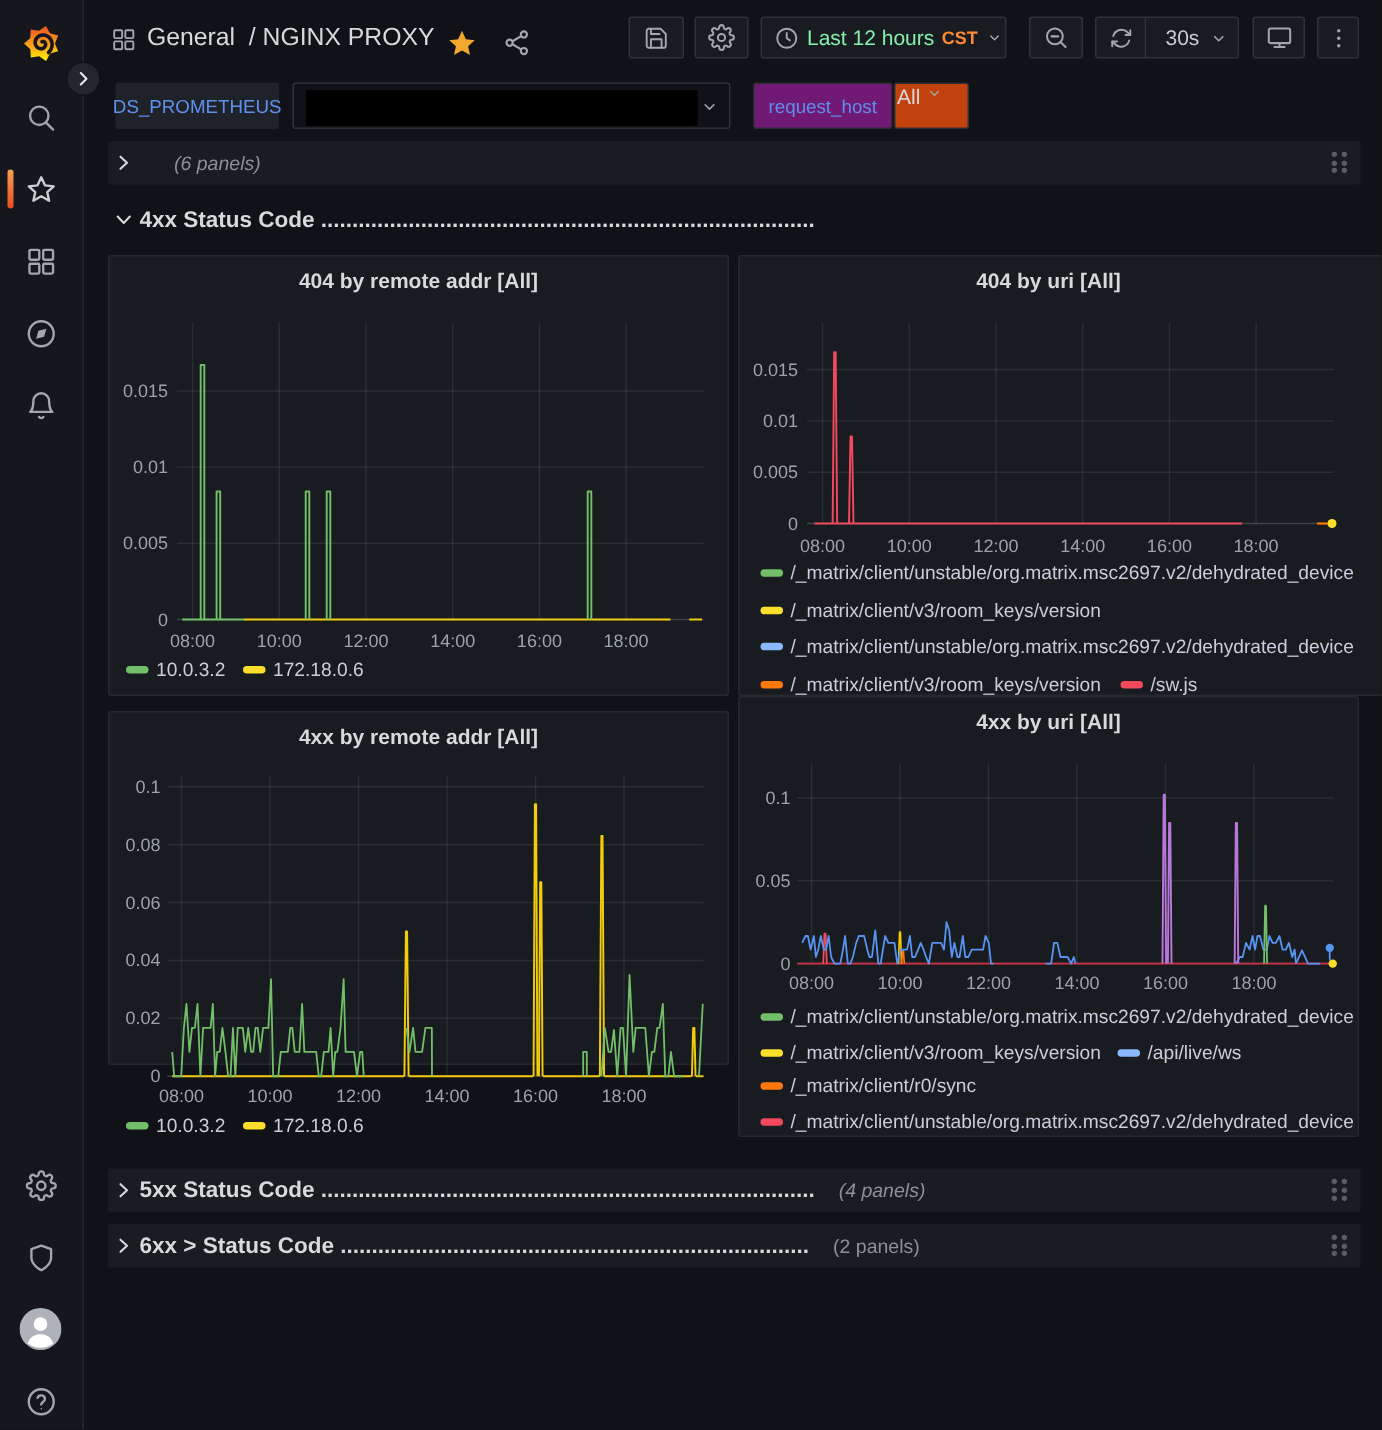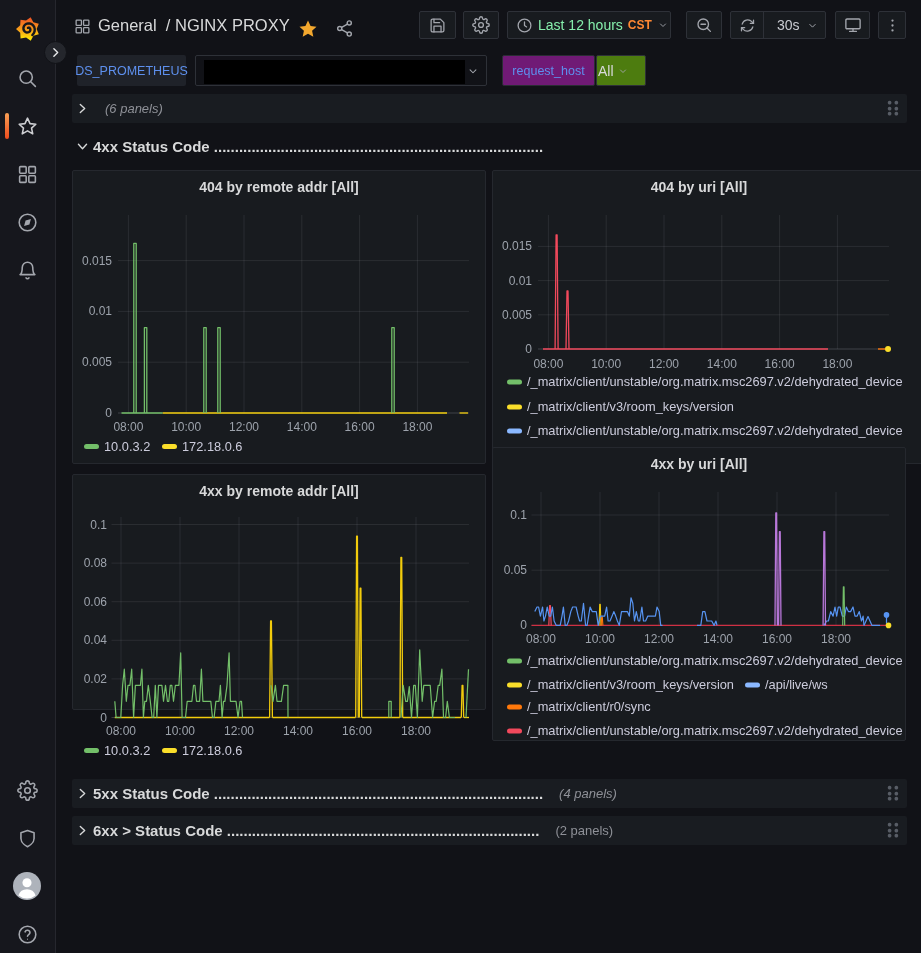--- a/index.html
+++ b/index.html
@@ -144,28 +144,28 @@
     </svg>
   </div>
 <div style="position:absolute;left:77px;top:55px;width:109px;height:31px;background:#1F2229;border-radius:2px;display:flex;align-items:center;justify-content:center;color:#5E90EE;font-size:12.5px;font-weight:500">DS_PROMETHEUS</div>
 <div style="position:absolute;left:195px;top:55px;width:292px;height:31px;background:#111217;border:1px solid #2E3138;border-radius:2px;display:flex;align-items:center">
     <div style="position:absolute;left:8px;top:4px;width:261px;height:24px;background:#000"></div>
     <div style="position:absolute;right:6px;top:8px"><svg width="14" height="14" viewBox="0 0 24 24" fill="none" stroke="#A3A6AD" stroke-width="1.8" stroke-linecap="round" stroke-linejoin="round">
         <polyline points="7 10 12 15 17 10"></polyline>
       </svg></div>
   </div>
 <div style="position:absolute;left:502px;top:55px;width:93px;height:31px;background:#701a75;border:1px solid #2A2D34;border-radius:2px;display:flex;align-items:center;justify-content:center;color:#5E90EE;font-size:12.5px;font-weight:400">request_host</div>
-<div style="position:absolute;left:596px;top:55px;width:50px;height:31px;background:#4d7c0f;border:1px solid #2E3138;border-radius:2px;display:flex;align-items:center;padding-left:1px;color:#D8D9DA;font-size:14px">All&nbsp;<svg width="12" height="12" viewBox="0 0 24 24" fill="none" stroke="#A3A6AD" stroke-width="1.8" stroke-linecap="round" stroke-linejoin="round">
+<div style="position:absolute;left:596px;top:55px;width:50px;height:31px;background:#c2410c;border:1px solid #2E3138;border-radius:2px;display:flex;align-items:flex-start;padding-left:1px;color:#D8D9DA;font-size:14px">All&nbsp;<svg width="12" height="12" viewBox="0 0 24 24" fill="none" stroke="#A3A6AD" stroke-width="1.8" stroke-linecap="round" stroke-linejoin="round">
       <polyline points="7 10 12 15 17 10"></polyline>
     </svg></div>
 <div class="rowhdr" style="top:94px;">
     <svg width="15" height="15" viewBox="0 0 24 24" fill="none" stroke="#D8D9DA" stroke-width="2.2" stroke-linecap="round" stroke-linejoin="round" style="margin:0 3px 0 3px">
       <polyline points="8.5 5.5 15.5 12 8.5 18.5"></polyline>
     </svg>
-    <span style="font-size:13px;font-style:italic;font-weight:400;color:#8E9097;margin-left:12px">(6 panels)</span>
+    <span style="font-size:13px;font-style:italic;font-weight:400;color:#8E9097;margin-left:23px">(6 panels)</span>
     <div class="dotgrip">●●<br>●●<br>●●</div>
   </div>
 <div class="rowhdr" style="top:132px;background:transparent;">
     <svg width="15" height="15" viewBox="0 0 24 24" fill="none" stroke="#D8D9DA" stroke-width="2.2" stroke-linecap="round" stroke-linejoin="round" style="margin:0 3px 0 3px">
       <polyline points="5.5 8.5 12 15.5 18.5 8.5"></polyline>
     </svg>
     <span style="white-space:nowrap;overflow:hidden">4xx Status Code ...............................................................................</span>
   </div>
 <div class="rowhdr" style="top:779px;">
     <svg width="15" height="15" viewBox="0 0 24 24" fill="none" stroke="#D8D9DA" stroke-width="2.2" stroke-linecap="round" stroke-linejoin="round" style="margin:0 3px 0 3px">
@@ -301,21 +301,21 @@
       <polyline points="199.0,211.3 201.0,227.3 203.4,211.3 205.0,227.3 207.1,227.3 209.4,227.3 211.6,211.3 214.1,211.3 215.9,211.3 216.0,243.5" fill="none" stroke="#73BF69" stroke-width="1.2" stroke-opacity="1.0" stroke-linejoin="round"></polyline>
       <polyline points="316.8,243.5 316.8,227.3 319.2,227.3 319.2,243.5" fill="none" stroke="#73BF69" stroke-width="1.2" stroke-opacity="1.0" stroke-linejoin="round"></polyline>
       <polyline points="329.0,243.5 331.2,211.3 333.7,227.3 335.4,227.3 337.3,212.6 339.5,243.5 341.7,211.3 343.3,211.3 345.4,243.5 347.7,175.9 350.2,227.3 351.8,211.3 353.5,211.3 355.9,211.3 358.2,211.3 360.6,243.5 362.6,227.3 364.2,227.3 366.2,211.3 367.7,211.3 369.9,195.2 371.5,243.5 373.6,243.5 375.3,227.3 377.4,243.5 379.8,243.5 381.7,243.5 383.0,243.5" fill="none" stroke="#73BF69" stroke-width="1.2" stroke-opacity="1.0" stroke-linejoin="round"></polyline>
       <polyline points="394.0,243.5 396.5,195.2" fill="none" stroke="#73BF69" stroke-width="1.2" stroke-opacity="1.0" stroke-linejoin="round"></polyline>
       <rect x="12" y="274.0" width="15" height="5" rx="2.5" fill="#73BF69"></rect>
       <text x="32" y="280.5" font-size="12.8" fill="#CCCCDC">10.0.3.2</text>
       <rect x="90" y="274.0" width="15" height="5" rx="2.5" fill="#FADE2A"></rect>
       <text x="110" y="280.5" font-size="12.8" fill="#CCCCDC">172.18.0.6</text>
     </svg>
   </div>
-<div class="panel" style="left:492px;top:447px;width:414px;height:294px">
+<div class="panel" style="left:492px;top:464px;width:414px;height:294px">
     <svg width="414" height="294" viewBox="0 0 414 294" style="font-family:'Liberation Sans',sans-serif">
       <text x="207" y="22" text-anchor="middle" font-size="14" font-weight="700" fill="#D8D9DA">4xx by uri [All]</text>
       <line x1="49.0" y1="45" x2="49.0" y2="178.4" stroke="rgba(204,204,220,0.1)"></line>
       <line x1="108.0" y1="45" x2="108.0" y2="178.4" stroke="rgba(204,204,220,0.1)"></line>
       <line x1="167.0" y1="45" x2="167.0" y2="178.4" stroke="rgba(204,204,220,0.1)"></line>
       <line x1="226.0" y1="45" x2="226.0" y2="178.4" stroke="rgba(204,204,220,0.1)"></line>
       <line x1="285.0" y1="45" x2="285.0" y2="178.4" stroke="rgba(204,204,220,0.1)"></line>
       <line x1="344.0" y1="45" x2="344.0" y2="178.4" stroke="rgba(204,204,220,0.1)"></line>
       <line x1="39.5" y1="123.2" x2="397.0" y2="123.2" stroke="rgba(204,204,220,0.1)"></line>
       <line x1="39.5" y1="68.0" x2="397.0" y2="68.0" stroke="rgba(204,204,220,0.1)"></line>

